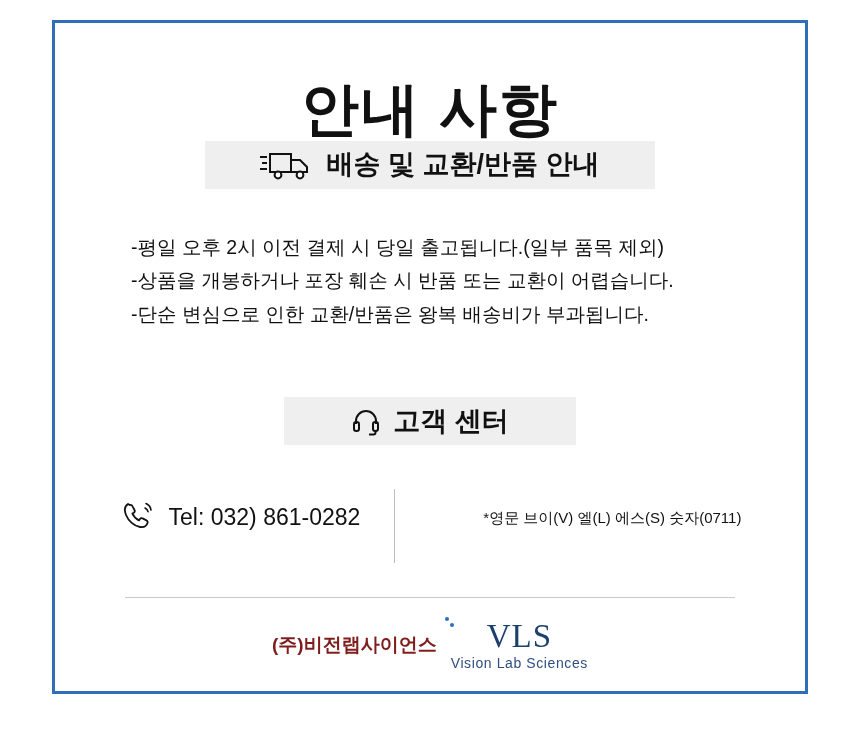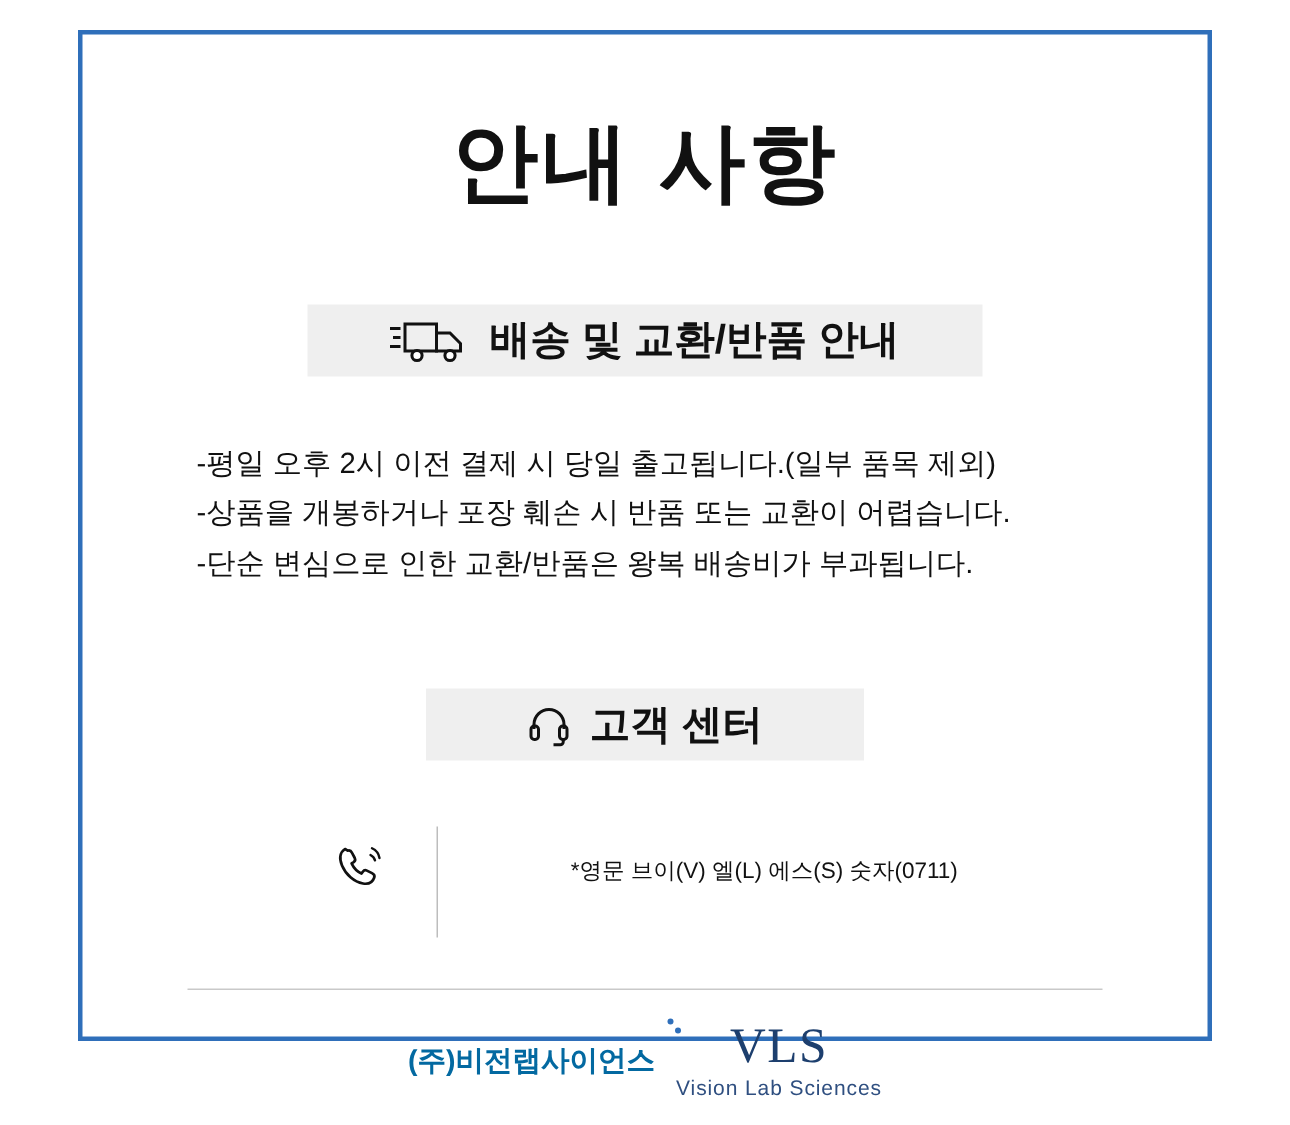--- a/index.html
+++ b/index.html
@@ -49,21 +49,20 @@
     display: flex;
     align-items: center;
     justify-content: center;
     gap: 12px;
     box-sizing: border-box;
   }
 
   .section-bar.shipping {
     width: 450px;
     height: 48px;
-    margin-top: 62px;
   }
 
   .section-bar.support {
     width: 292px;
     height: 48px;
     margin-top: 66px;
   }
 
   .section-bar .bar-label {
     font-size: 27px;
@@ -149,21 +148,21 @@
     margin-top: 22px;
     display: flex;
     align-items: center;
     justify-content: center;
     gap: 14px;
   }
 
   .company-name {
     font-size: 19px;
     font-weight: bold;
-    color: #0369a1;
+    color: #7f1d1d;
   }
 
   .logo {
     position: relative;
     display: flex;
     flex-direction: column;
     align-items: center;
     line-height: 1;
   }
   .logo-main {
@@ -237,20 +236,21 @@
 
     <div class="contact-row">
       <div class="contact-left">
         <span>
           <svg width="36" height="36" viewBox="0 0 36 36" fill="none" xmlns="http://www.w3.org/2000/svg">
             <path d="M9 7 C6 9 5 13 7 18 C9.5 24 15 29 21 30 C25 30.7 27.5 29 28.5 26 C29 24.6 28.4 23.8 27 23.1 L23.6 21.4 C22.4 20.8 21.6 21.1 20.9 22.1 L20 23.4 C17.6 22.3 14.6 19.2 13.4 16.6 L14.8 15.7 C15.8 15 16.1 14.2 15.5 13 L13.7 9.6 C13 8.2 12.2 7.6 10.8 8.1 Z" stroke="#111" stroke-width="1.8" fill="none" stroke-linejoin="round"></path>
             <path d="M27 6.5 C29.8 7.8 31.5 10 32 13" stroke="#111" stroke-width="1.6" fill="none" stroke-linecap="round"></path>
             <path d="M26 11 C27.6 11.8 28.6 13 29 14.6" stroke="#111" stroke-width="1.6" fill="none" stroke-linecap="round"></path>
           </svg>
         </span>
+        <span class="contact-text">Tel: 032) 861-0282</span>
       </div>
 
       <div class="divider-vert"></div>
 
       <div class="contact-right">
         <div class="contact-note">*영문 브이(V) 엘(L) 에스(S) 숫자(0711)</div>
       </div>
     </div>
 
     <div class="footer-divider"></div>

